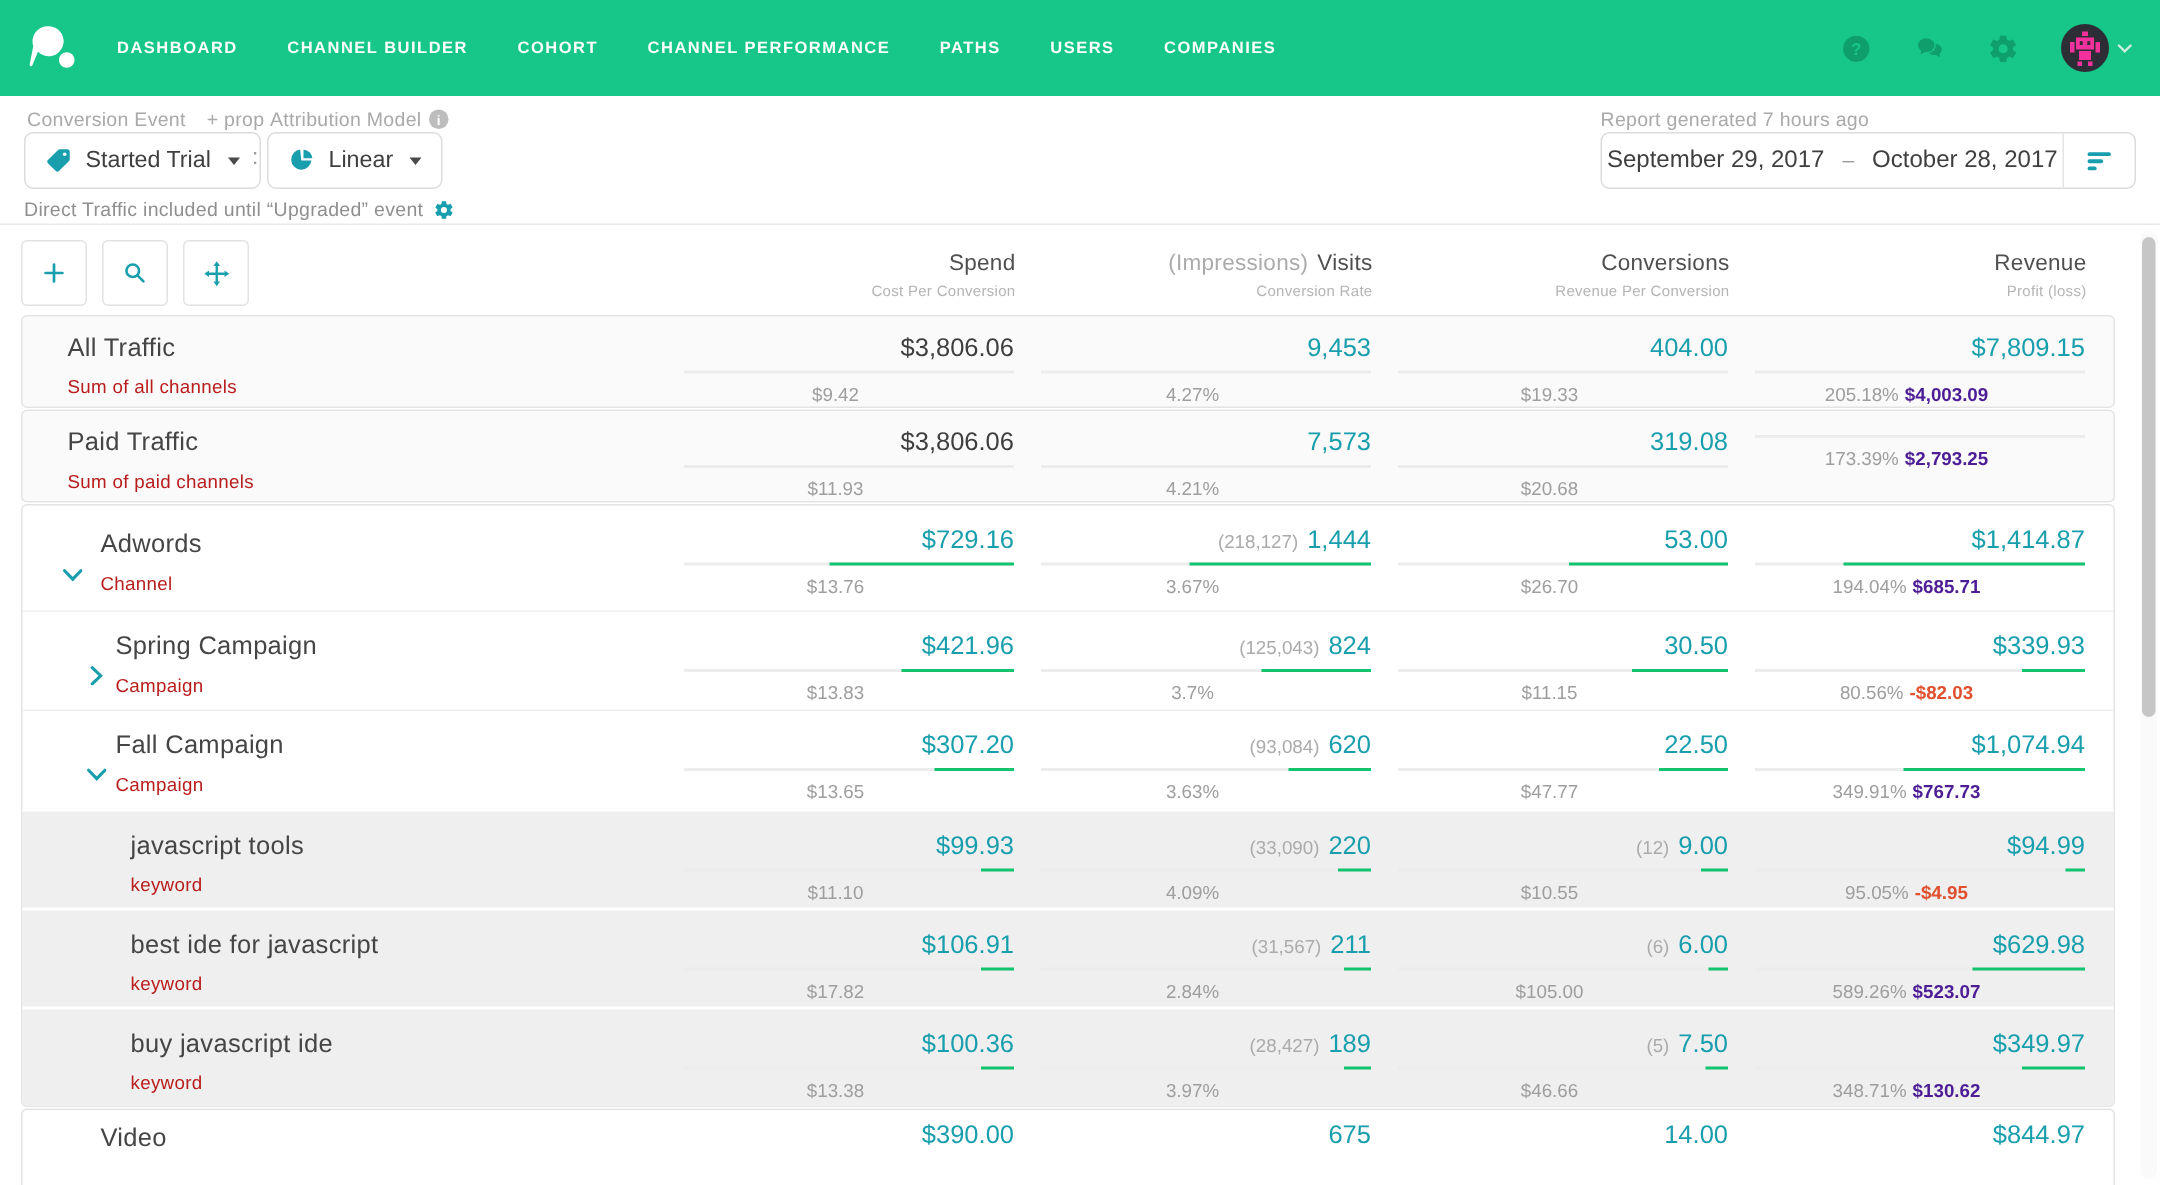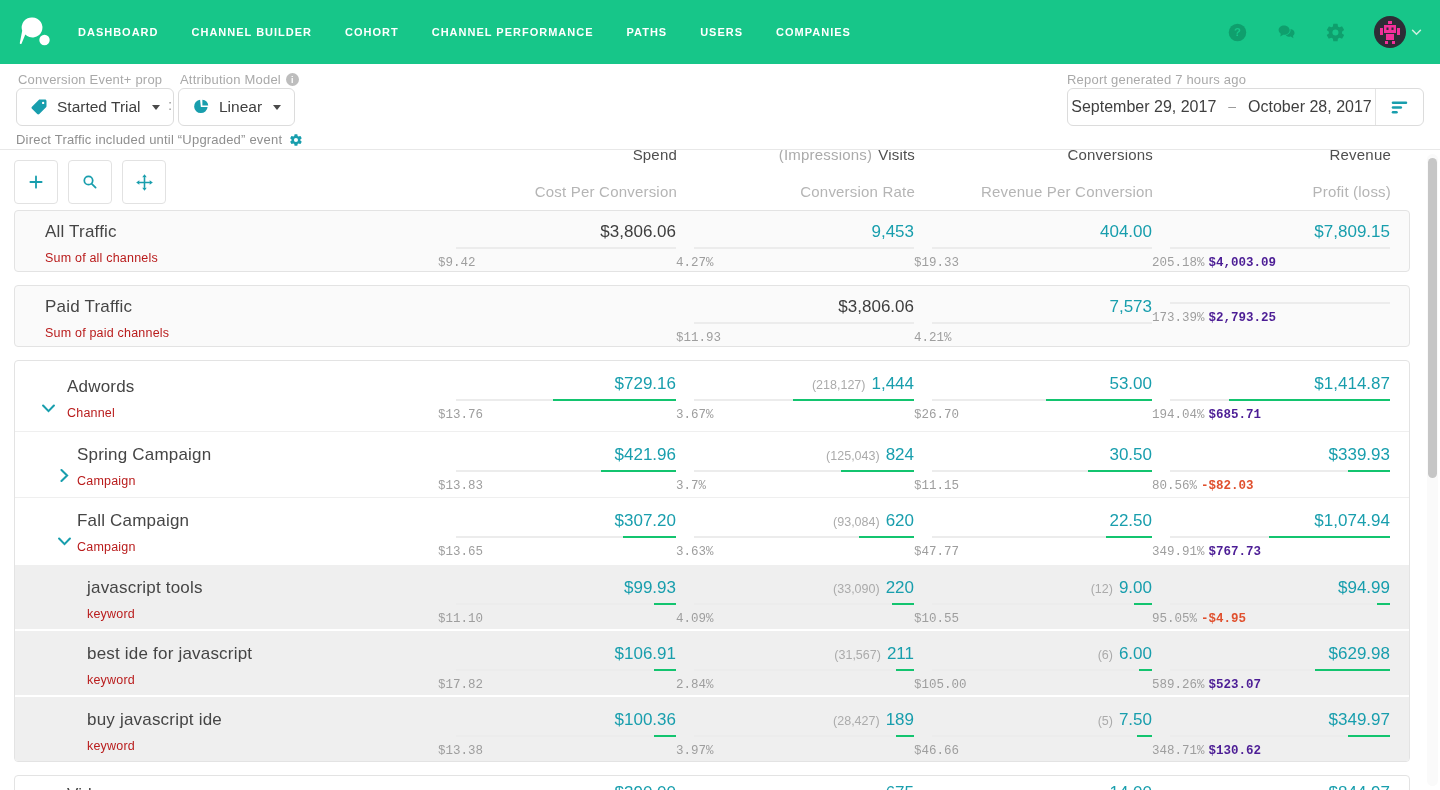--- a/index.html
+++ b/index.html
@@ -17,21 +17,21 @@
   .nav-item { color:#fff; font-size:11px; font-weight:700; letter-spacing:1px; cursor:pointer; white-space:nowrap; }
   .nav-right { margin-left:auto; display:flex; align-items:center; gap:28px; }
   .nav-ic { width:21px; height:21px; cursor:pointer; }
   .avatar-wrap { display:flex; align-items:center; gap:5px; cursor:pointer; }
   .avatar { width:32px; height:32px; border-radius:50%; overflow:hidden; flex:0 0 auto; }
 
   
   .filterbar { position:relative; height:86px; background:#fff; border-bottom:1px solid #E8E8E8; }
   .flabel { font-size:13px; color:#A9A9A9; letter-spacing:.2px; }
   .lbl-conv { position:absolute; left:18px; top:8px; }
-  .lbl-prop { }
+  .lbl-prop { margin-left:14px; }
   .lbl-model { position:absolute; left:180px; top:8px; display:flex; align-items:center; gap:5px; }
   .info-badge { width:13px; height:13px; border-radius:50%; background:#BDBDBD; color:#fff; font-size:9px;
     display:inline-flex; align-items:center; justify-content:center; font-weight:700; font-style:normal; }
   .dropdown { position:absolute; top:24px; height:38px; background:#fff; border:1px solid #DCDCDC; border-radius:6px;
     display:flex; align-items:center; gap:9px; padding:0 13px; cursor:pointer; }
   .dd-conv { left:16px; }
   .dd-model { left:178px; }
   .dd-text { font-size:15.5px; color:#3F3F3F; }
   .caret { width:0; height:0; border-left:4.5px solid transparent; border-right:4.5px solid transparent; border-top:5px solid #4A4A4A; margin-left:2px; }
   .dd-colon { position:absolute; left:168px; top:32px; font-size:15px; color:#9B9B9B; }
@@ -46,23 +46,23 @@
   
   .table-area { position:relative; height:640px; padding:0 30px 0 14px; overflow:hidden; }
   .toolbar-row { height:60px; display:flex; }
   .tb-buttons { flex:1; display:flex; gap:10px; padding-top:10px; }
   .tb-btn { width:44px; height:44px; border:1px solid #E2E2E2; border-radius:4px; background:#fff;
     display:flex; align-items:center; justify-content:center; cursor:pointer; }
   .header-cells { display:flex; align-items:flex-end; padding:0 19px 10px 0; }
   .h-cell { width:238px; text-align:right; cursor:pointer; }
   .h-main { font-size:15px; color:#4F4F4F; letter-spacing:.2px; white-space:nowrap; }
   .h-prefix { font-size:15px; color:#ABABAB; margin-right:6px; }
-  .h-sub { font-size:15px; color:#B5B5B5; margin-top:20px; letter-spacing:.2px; }
-
-  .card { border:1px solid #E3E3E3; border-radius:4px; margin-bottom:13px; overflow:hidden; background:#fff; }
+  .h-sub { font-size:10px; color:#B5B5B5; margin-top:5px; letter-spacing:.2px; }
+
+  .card { border:1px solid #E3E3E3; border-radius:4px; margin-bottom:1px; overflow:hidden; background:#fff; }
   .card.summary-card { background:#FAFAFA; }
 
   .row { display:flex; position:relative; padding-right:19px; }
   .row.summary  { height:60px; }
   .row.channel  { height:70px; }
   .row.campaign { height:66px; border-top:1px solid #EFEFEF; }
   .row.keyword  { height:66px; background:#EFEFEF; border-top:2px solid #fff; }
 
   .name-col { flex:1; min-width:0; }
   .row.summary  .name-col { padding:11px 0 0 30px; }
@@ -77,21 +77,21 @@
   .row.campaign .chev { left:43px; top:34px; }
   .chev.right svg { transform:rotate(-90deg); }
 
   .cell { width:238px; padding-top:13px; }
   .row.summary .cell { padding-top:11px; }
   .cell-main { text-align:right; font-size:17px; color:#189EAD; white-space:nowrap; cursor:pointer; }
   .cell-main .prefix { font-size:12.5px; color:#ABABAB; margin-right:6px; cursor:default; }
   .row.summary .cell.spend .val { color:#3E3E3E; cursor:default; }
   .cell-bar { margin:5px 0 0 18px; width:220px; height:2px; background:#ECECEC; position:relative; }
   .cell-bar i { position:absolute; right:0; top:0; bottom:0; background:#13C46F; }
-  .cell-sub { text-align:left; font-size:12.5px; color:#9E9E9E; margin-top:7px; white-space:nowrap;font-family:Liberation Mono, monospace; }
+  .cell-sub { text-align:center; font-size:12.5px; color:#9E9E9E; margin-top:7px; white-space:nowrap; }
   .profit { font-weight:700; margin-left:4px; font-style:normal; }
   .profit.pos { color:#4c1d95; }
   .profit.neg { color:#E0502E; }
 
   .card.partial .name-col { padding-top:9px; }
   .card.partial .cell { padding-top:7px; }
   .card.partial .row { height:70px; }
 
   
   .scroll-track { position:absolute; right:2px; top:4px; width:11px; height:632px; background:#FAFAFA; border-radius:6px; }
@@ -303,20 +303,25 @@
     <div class="cell spend">
       <div class="cell-main"><span class="val">$3,806.06</span></div>
       <div class="cell-bar"></div>
       <div class="cell-sub"><span class="sub-val">$11.93</span></div>
     </div>
     <div class="cell visits">
       <div class="cell-main"><span class="val">7,573</span></div>
       <div class="cell-bar"></div>
       <div class="cell-sub"><span class="sub-val">4.21%</span></div>
     </div>
+    <div class="cell conversions">
+      <div class="cell-main"><span class="val">319.08</span></div>
+      <div class="cell-bar"></div>
+      <div class="cell-sub"><span class="sub-val">$20.68</span></div>
+    </div>
     <div class="cell revenue">
       <div class="cell-bar"></div>
       <div class="cell-sub"><span class="pct">173.39%</span><b class="profit pos">$2,793.25</b></div>
     </div>
   </div>
       </div>
       <div class="card group-card">
         <div class="row channel">
     <span class="chev down">
       <svg width="13" height="9" viewBox="0 0 12 8">

